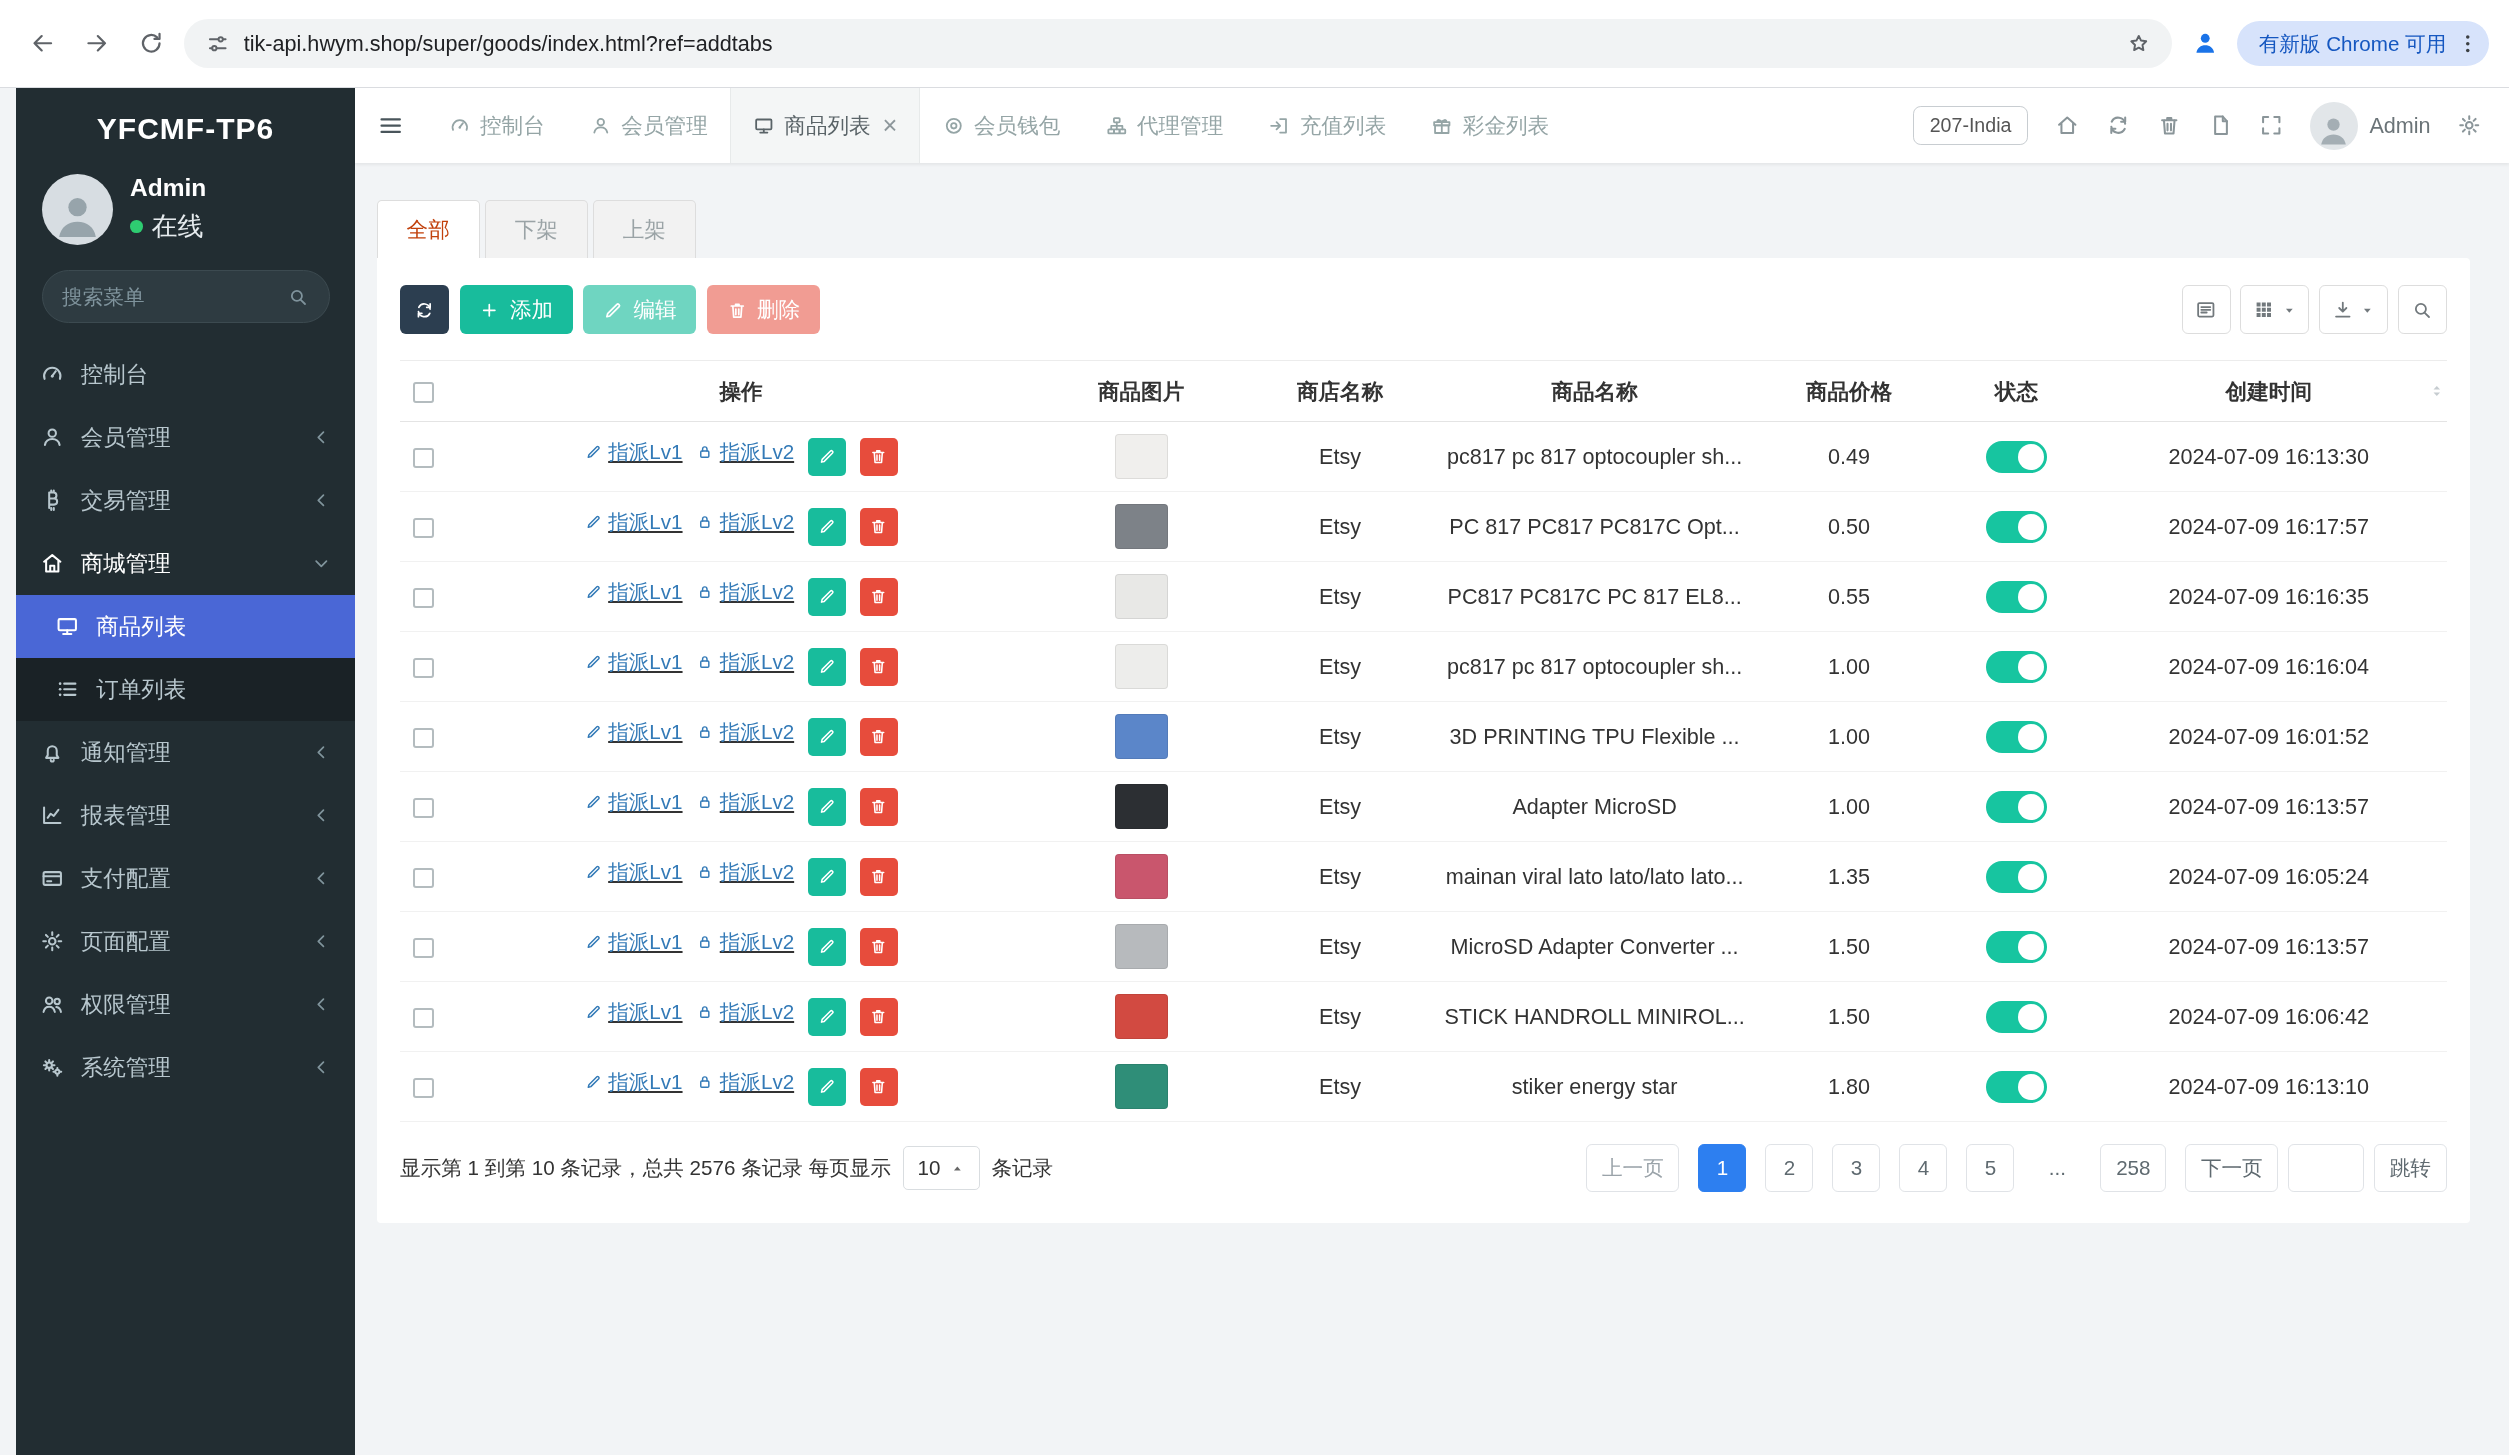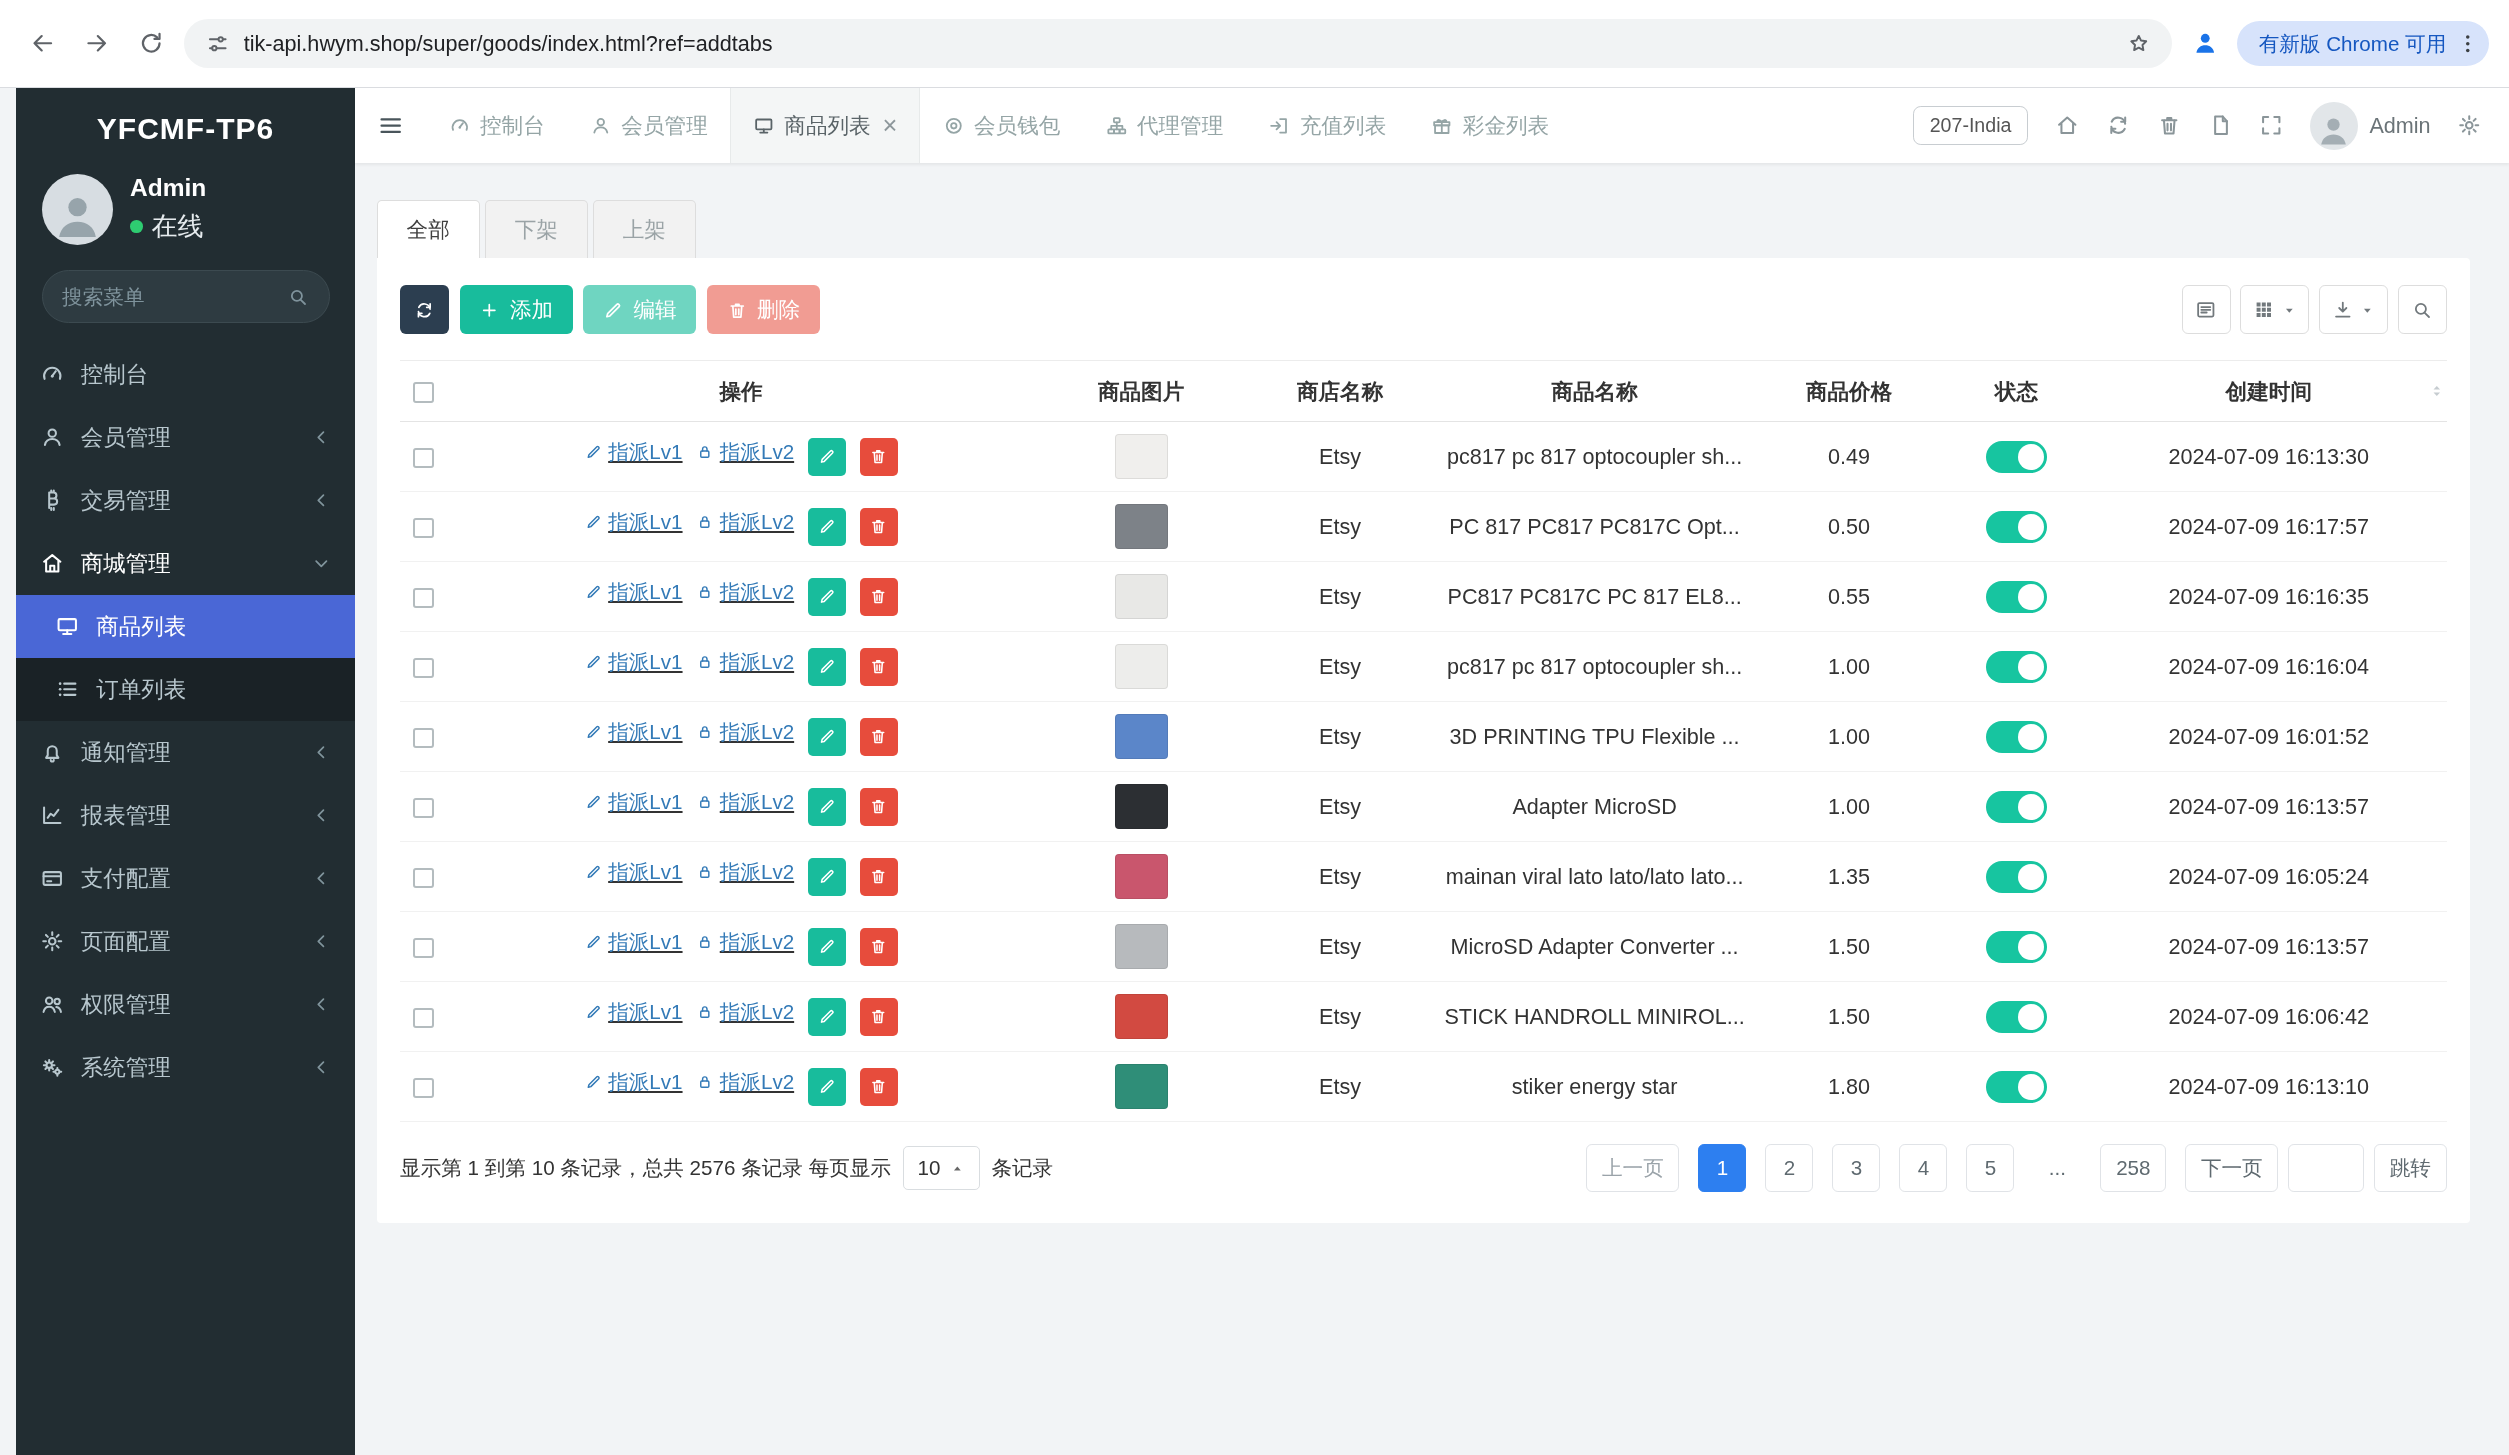--- a/index.html
+++ b/index.html
@@ -56,21 +56,21 @@
 .topnav-right .ic{width:24.5px;height:24.5px;cursor:pointer;}
 .region{border:1px solid #c8cdd1;border-radius:7.8px;padding:6.9px 15.7px;font-size:19.6px;color:#555;background:#fff;}
 .tn-user{display:flex;align-items:center;gap:11.8px;color:#6b7478;font-size:21.6px;cursor:pointer;}
 .tn-avatar{width:48px;height:48px;border-radius:50%;background:#e2e6e9;display:flex;align-items:flex-end;justify-content:center;overflow:hidden;color:#a4aeb4;}
 .tn-avatar .ic{width:37px;height:37px;}
 
 
 .content{padding:37px 39px 0 21.6px;}
 .filter-tabs{display:flex;gap:4.9px;align-items:flex-end;}
 .ftab{height:58px;display:flex;align-items:center;padding:0 29px;font-size:21.6px;border:1px solid #ddd;border-bottom:none;border-radius:4.9px 4.9px 0 0;background:#f2f2f2;color:#9aa3a6;cursor:pointer;}
-.ftab.active{background:#fff;color:#404040;}
+.ftab.active{background:#fff;color:#c2410c;}
 .panel-body{background:#fff;padding:27.4px 23.5px 31px;border-radius:0 3.9px 3.9px 3.9px;}
 .toolbar{display:flex;align-items:center;gap:10.8px;margin-bottom:25.5px;}
 .btn{height:49px;border-radius:5.9px;display:inline-flex;align-items:center;justify-content:center;gap:9.8px;font-size:21.6px;color:#fff;padding:0 19.6px;border:none;cursor:pointer;font-family:inherit;}
 .btn .ic{width:20.6px;height:20.6px;}
 .btn-refresh{width:49px;padding:0;background:#2c3e50;}
 .btn-add{background:#18bc9c;}
 .btn-edit{background:#18bc9c;opacity:.62;}
 .btn-del{background:#e74c3c;opacity:.55;}
 .toolbar-right{margin-left:auto;display:flex;gap:9.8px;}
 .tbtn{height:49px;min-width:49px;background:#fff;border:1px solid #ddd;border-radius:5.9px;color:#72797d;display:inline-flex;align-items:center;justify-content:center;gap:6.9px;padding:0 11.8px;cursor:pointer;}

